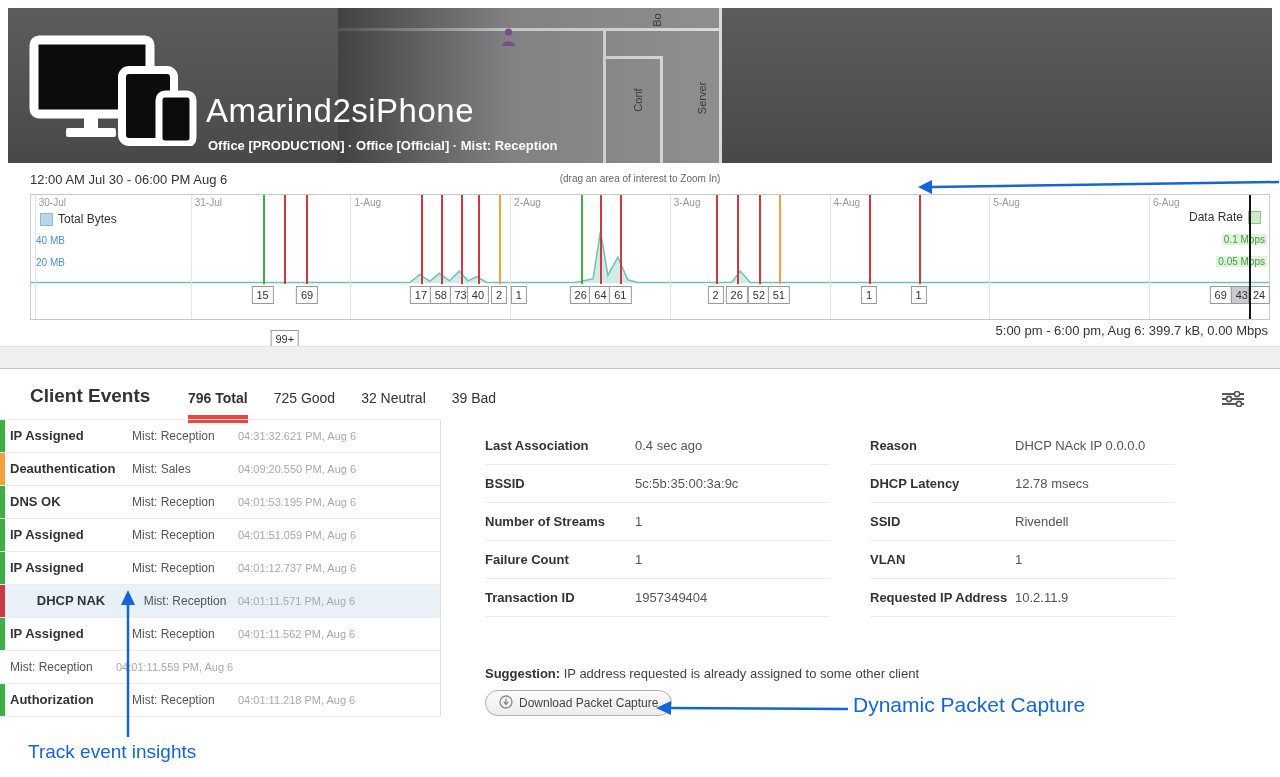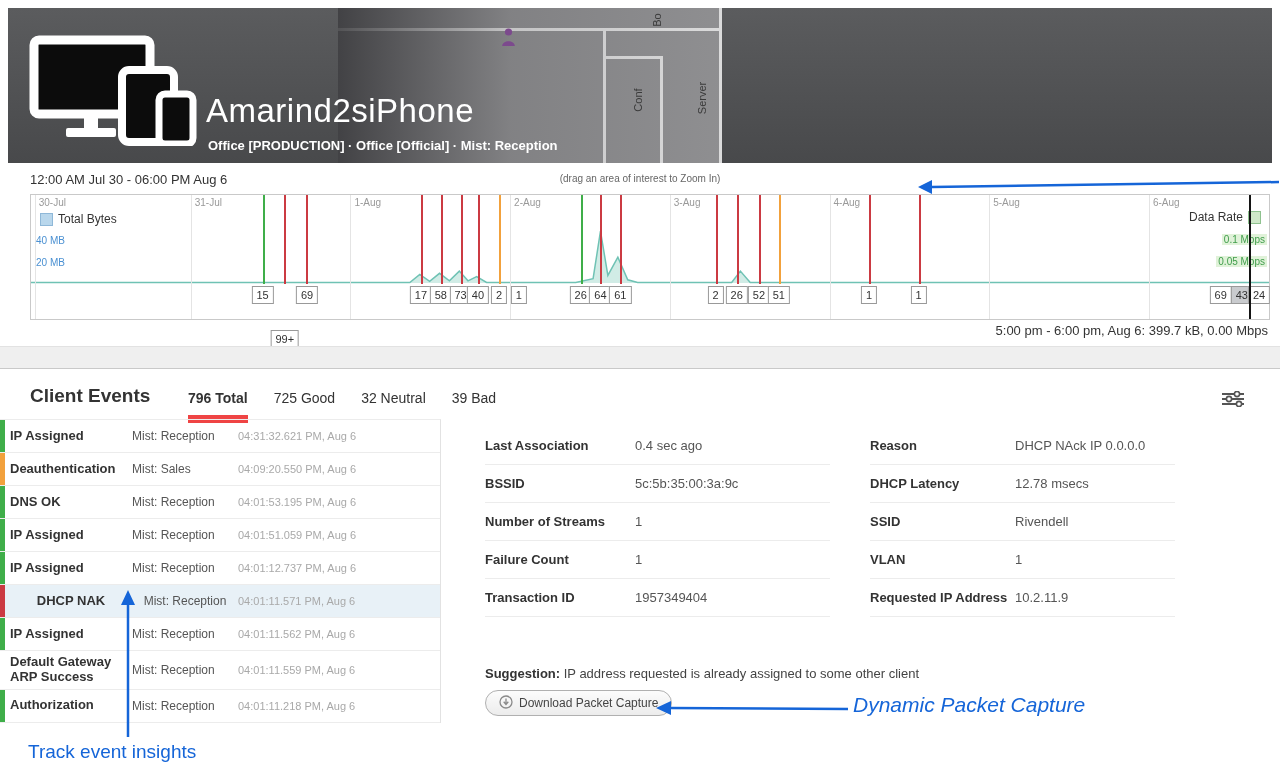--- a/index.html
+++ b/index.html
@@ -64,21 +64,21 @@
   .dvalue{color:#555;}
   .suggestion{position:absolute;left:485px;top:297px;font-size:13px;color:#444;}
   .suggestion b{color:#333;}
   .dl-btn{position:absolute;left:485px;top:321px;display:inline-flex;align-items:center;gap:6px;height:26px;
           padding:0 13px;border:1px solid #b0b0b0;border-radius:14px;background:linear-gradient(#fcfcfc,#ececec);
           font-size:12px;color:#444;cursor:pointer;font-family:inherit;}
 
   
   .annot-svg{position:absolute;inset:0;pointer-events:none;}
   .annot{position:absolute;color:#1565d8;}
-  .an-dpc{left:853px;top:693px;font-size:21px;font-style:italic;}
+  .an-dpc{left:853px;top:693px;font-size:21px;}
   .an-track{left:28px;top:741px;font-size:19px;}
 </style>
 </head>
 <body>
 
 <div class="screen">
 
   <div class="hd">
     <div class="floorplan">
       <div class="wall" style="left:0;top:20px;height:3px;width:100%"></div>
@@ -249,21 +249,20 @@
           <div class="time">04:01:11.571 PM, Aug 6</div>
         </div>
         <div class="row">
           <div class="strip" style="background: rgb(63, 174, 73);"></div>
           <div class="name">IP Assigned</div>
           <div class="ap">Mist: Reception</div>
           <div class="time">04:01:11.562 PM, Aug 6</div>
         </div>
         <div class="row">
           <div class="strip"></div>
-          <div class="name">Default Gateway ARP Success</div>
           <div class="ap">Mist: Reception</div>
           <div class="time">04:01:11.559 PM, Aug 6</div>
         </div>
         <div class="row">
           <div class="strip" style="background: rgb(63, 174, 73);"></div>
           <div class="name">Authorization</div>
           <div class="ap">Mist: Reception</div>
           <div class="time">04:01:11.218 PM, Aug 6</div>
         </div>
       </div>

